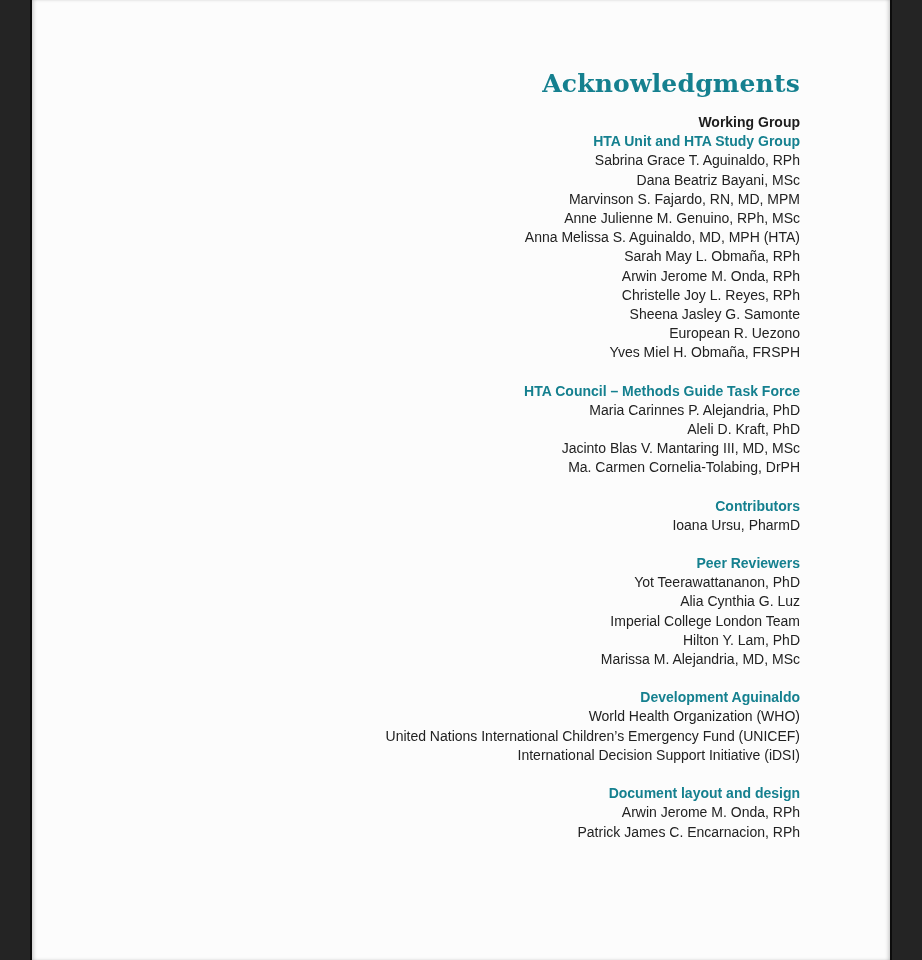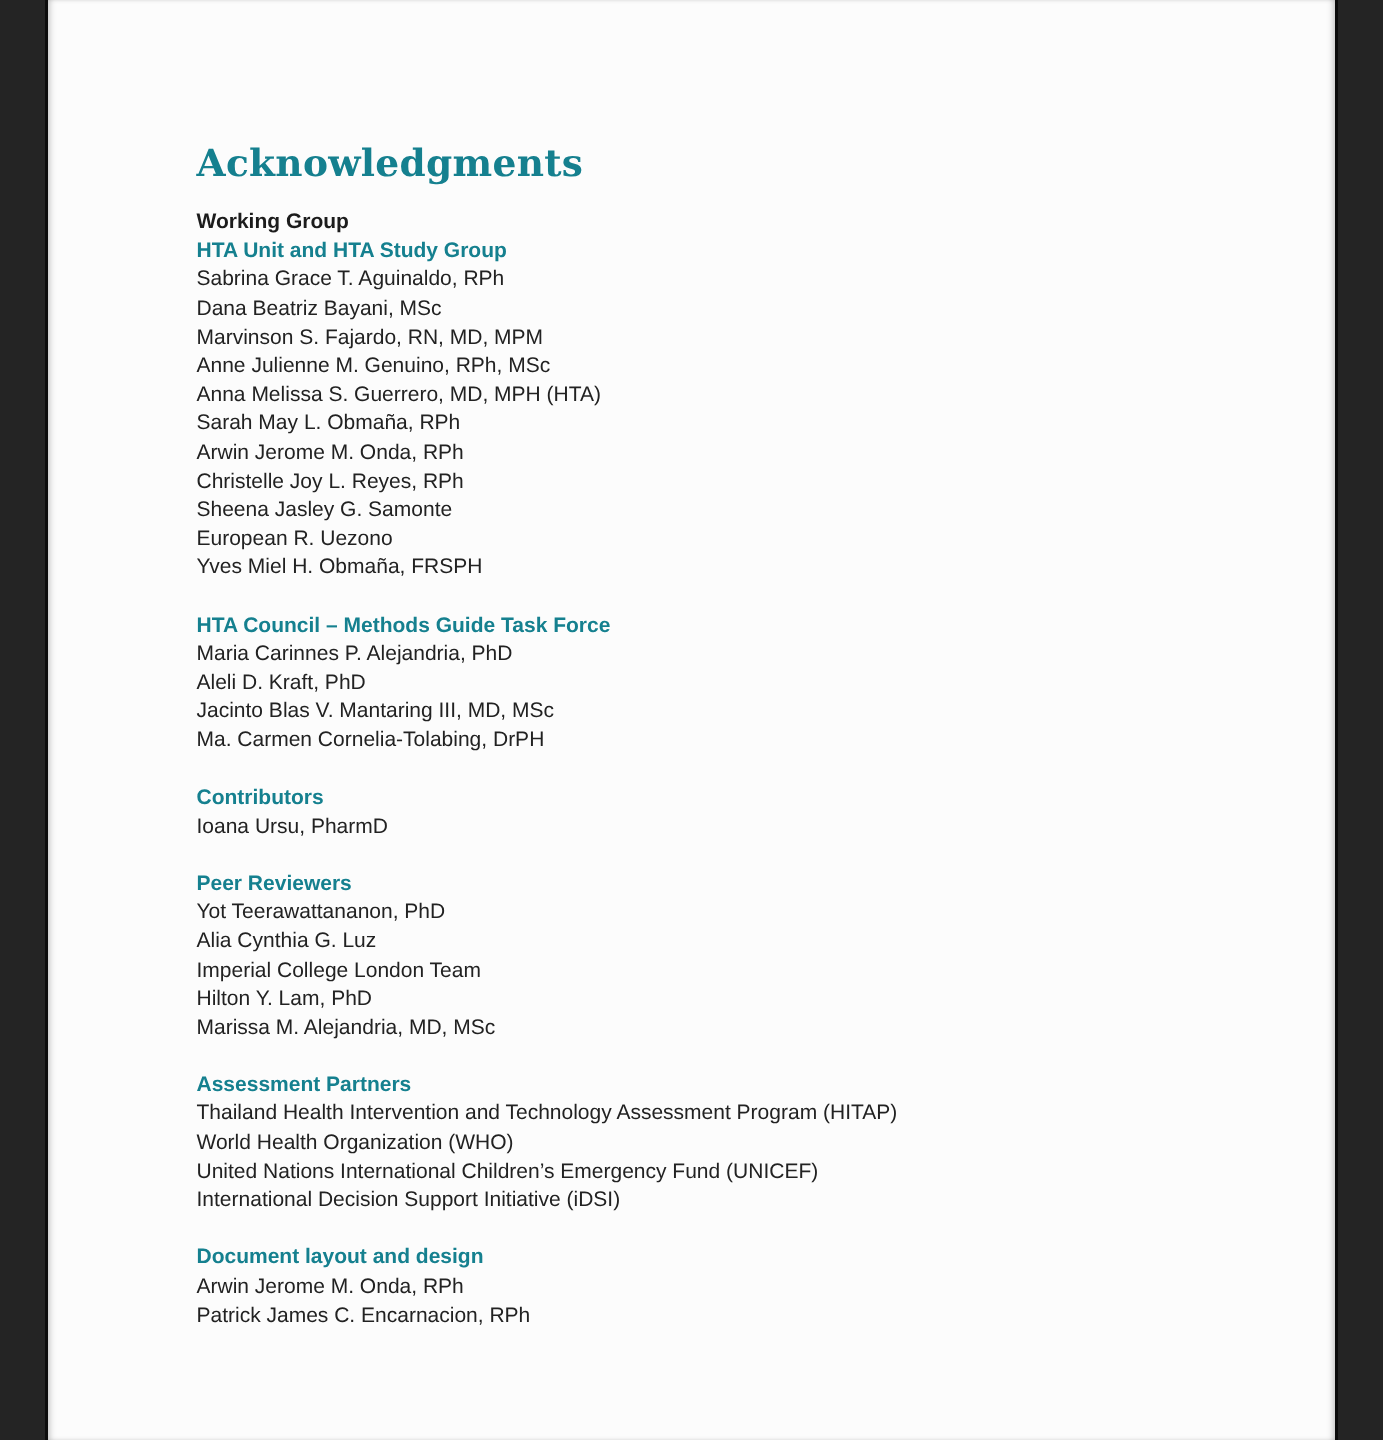--- a/index.html
+++ b/index.html
@@ -25,21 +25,22 @@
     top: 0;
     width: 862px;
     height: 960px;
     background: #fcfcfc;
     border-left: 2px solid #0c0c0c;
     border-right: 2px solid #0c0c0c;
     box-sizing: border-box;
     box-shadow: inset 3px 0 4px -2px rgba(0,0,0,0.25), inset -3px 0 4px -2px rgba(0,0,0,0.25);
   }
   .content {
-    padding: 94px 90px 0 99px;
+    padding: 69px 90px 0 99px;
+    text-align: right;
   }
   h1.doc-title {
     margin: 0 0 14px 0;
     font-family: "DejaVu Serif", serif;
     font-weight: 700;
     font-size: 25px;
     line-height: 30px;
     color: #15808F;
     letter-spacing: 0.2px;
   }
@@ -71,21 +72,21 @@
     <div class="content">
       <h1 class="doc-title">Acknowledgments</h1>
       <div id="sections">
           <div class="section">
             <div class="heading-black">Working Group</div>
             <div class="heading-teal">HTA Unit and HTA Study Group</div>
             <div class="member">Sabrina Grace T. Aguinaldo, RPh</div>
             <div class="member">Dana Beatriz Bayani, MSc</div>
             <div class="member">Marvinson S. Fajardo, RN, MD, MPM</div>
             <div class="member">Anne Julienne M. Genuino, RPh, MSc</div>
-            <div class="member">Anna Melissa S. Guerrero, MD, MPH (HTA)</div>
+            <div class="member">Anna Melissa S. Aguinaldo, MD, MPH (HTA)</div>
             <div class="member">Sarah May L. Obmaña, RPh</div>
             <div class="member">Arwin Jerome M. Onda, RPh</div>
             <div class="member">Christelle Joy L. Reyes, RPh</div>
             <div class="member">Sheena Jasley G. Samonte</div>
             <div class="member">European R. Uezono</div>
             <div class="member">Yves Miel H. Obmaña, FRSPH</div>
           </div>
           <div class="section">
             <div class="heading-teal">HTA Council – Methods Guide Task Force</div>
             <div class="member">Maria Carinnes P. Alejandria, PhD</div>
@@ -99,22 +100,21 @@
           </div>
           <div class="section">
             <div class="heading-teal">Peer Reviewers</div>
             <div class="member">Yot Teerawattananon, PhD</div>
             <div class="member">Alia Cynthia G. Luz</div>
             <div class="member">Imperial College London Team</div>
             <div class="member">Hilton Y. Lam, PhD</div>
             <div class="member">Marissa M. Alejandria, MD, MSc</div>
           </div>
           <div class="section">
-            <div class="heading-teal">Assessment Partners</div>
-            <div class="member">Thailand Health Intervention and Technology Assessment Program (HITAP)</div>
+            <div class="heading-teal">Development Aguinaldo</div>
             <div class="member">World Health Organization (WHO)</div>
             <div class="member">United Nations International Children’s Emergency Fund (UNICEF)</div>
             <div class="member">International Decision Support Initiative (iDSI)</div>
           </div>
           <div class="section">
             <div class="heading-teal">Document layout and design</div>
             <div class="member">Arwin Jerome M. Onda, RPh</div>
             <div class="member">Patrick James C. Encarnacion, RPh</div>
           </div>
         </div>

